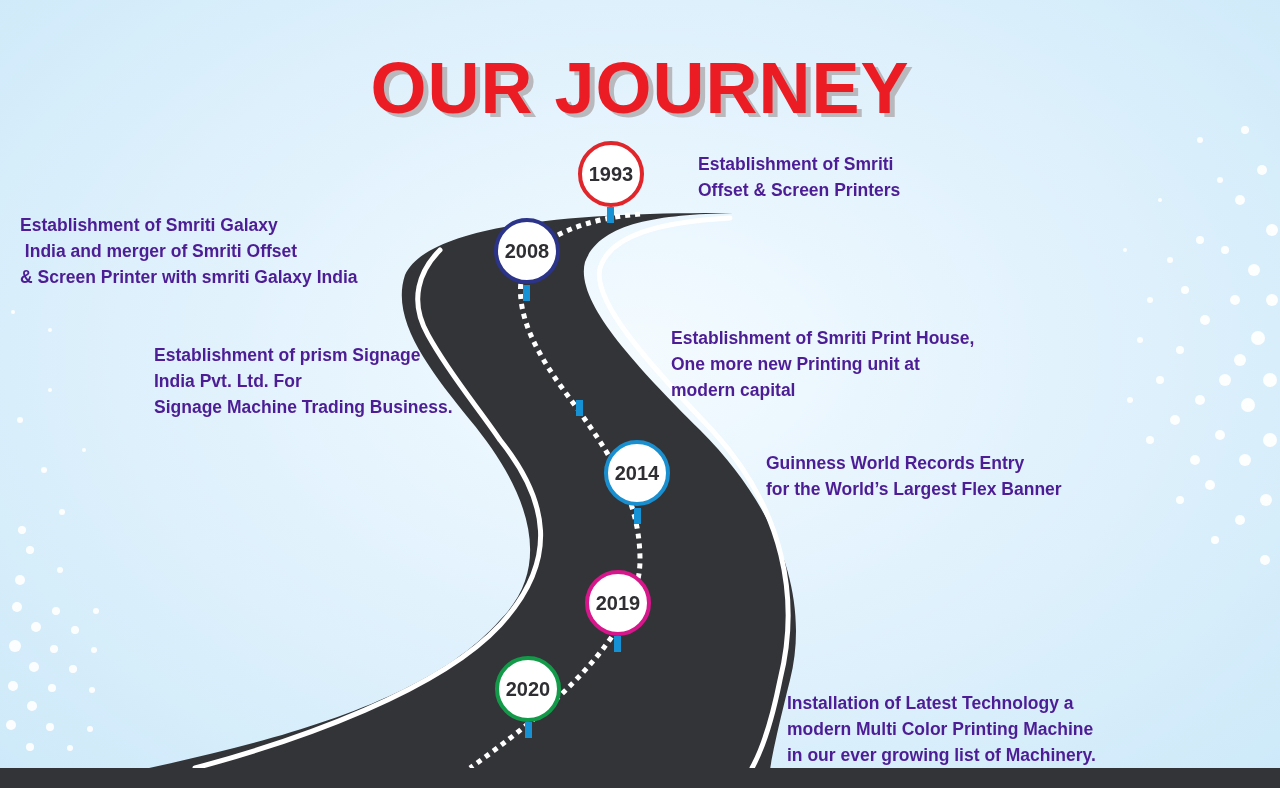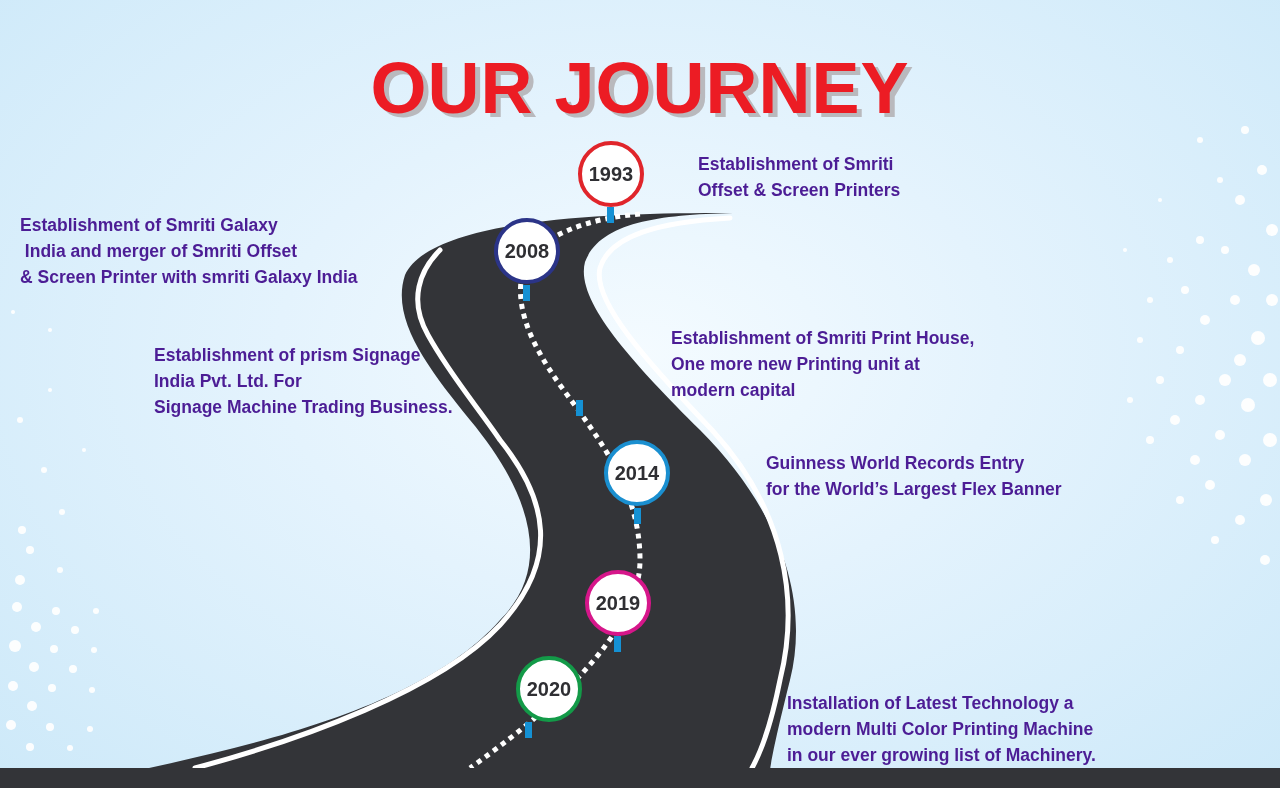--- a/index.html
+++ b/index.html
@@ -139,21 +139,21 @@
   <div class="marker" id="m3" style="left: 604px; top: 440px; width: 66px; height: 66px; border-color: rgb(26, 143, 208);">
       <span>2014</span>
     </div>
 
   <div class="pole" style="left:614px;top:636px;"></div>
   <div class="marker" id="m4" style="left: 585px; top: 570px; width: 66px; height: 66px; border-color: rgb(214, 22, 138);">
       <span>2019</span>
     </div>
 
   <div class="pole" style="left:525px;top:722px;"></div>
-  <div class="marker" id="m5" style="left: 516px; top: 656px; width: 66px; height: 66px; border-color: rgb(19, 154, 72);">
+  <div class="marker" id="m5" style="left: 495px; top: 656px; width: 66px; height: 66px; border-color: rgb(19, 154, 72);">
       <span>2020</span>
     </div>
 
   <div class="desc" style="left:698px;top:151px;">Establishment of Smriti
 Offset &amp; Screen Printers</div>
   <div class="desc" style="left:20px;top:212px;">Establishment of Smriti Galaxy
  India and merger of Smriti Offset
 &amp; Screen Printer with smriti Galaxy India</div>
   <div class="desc" style="left:671px;top:325px;">Establishment of Smriti Print House,
 One more new Printing unit at

